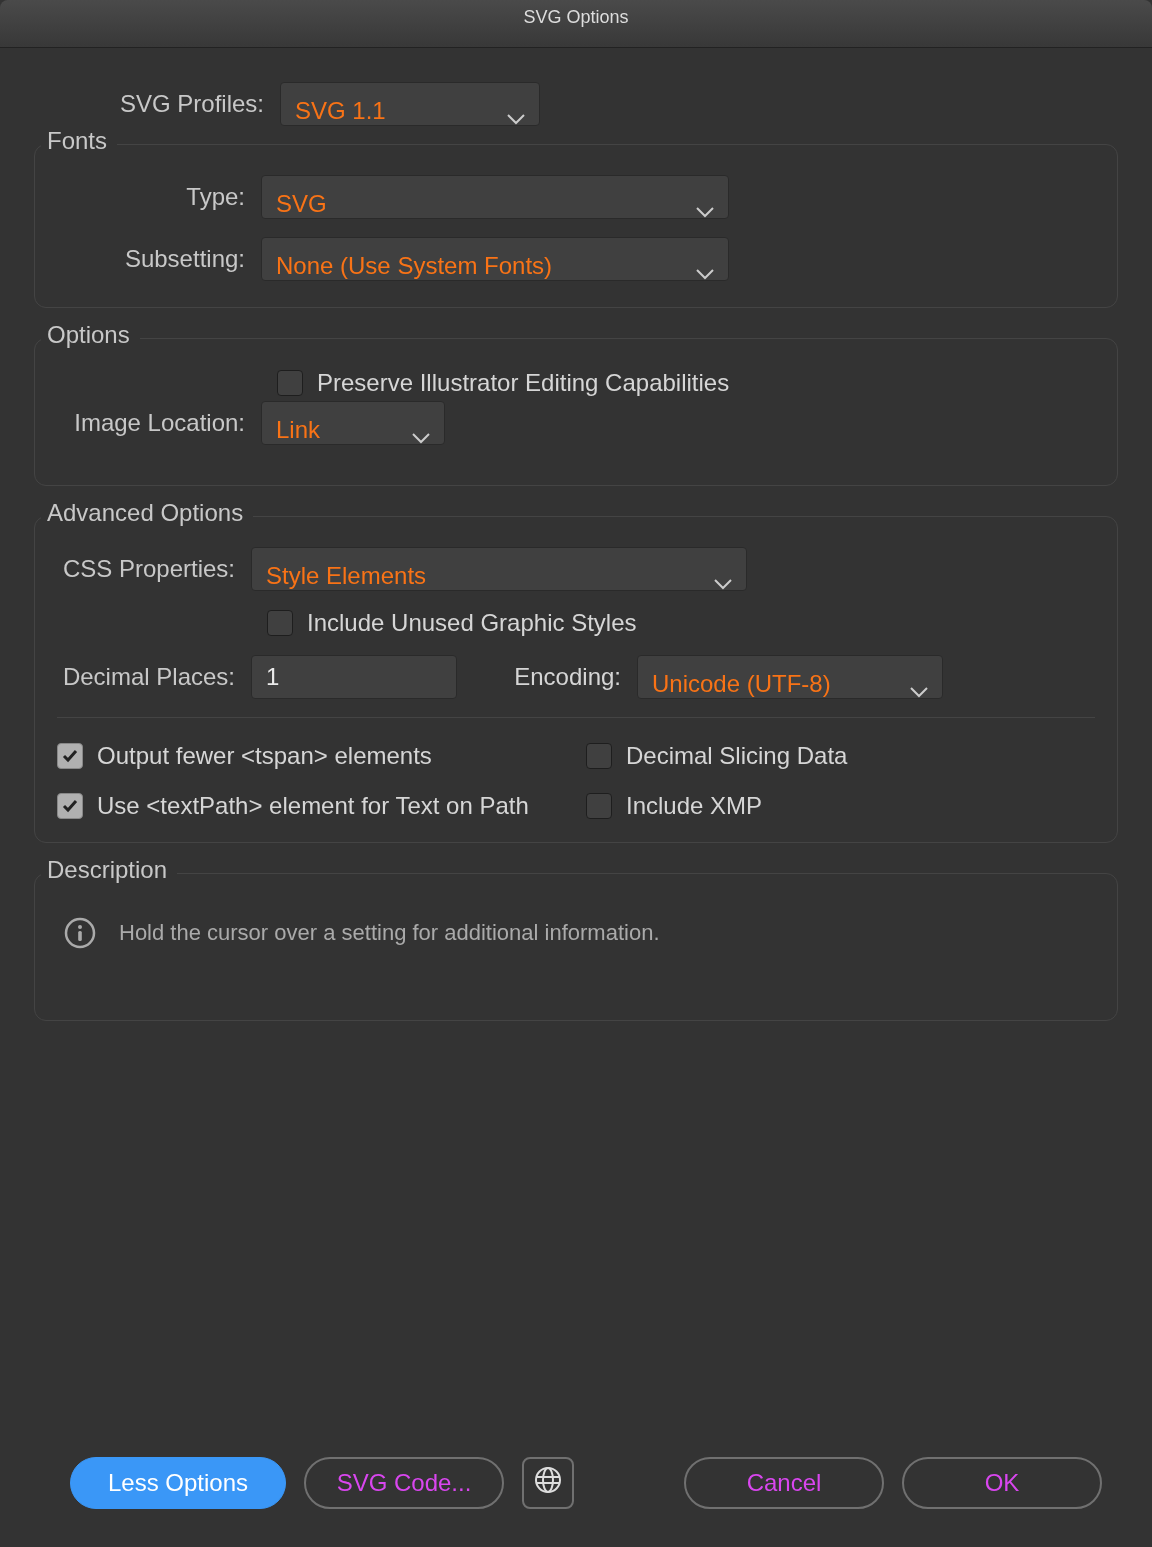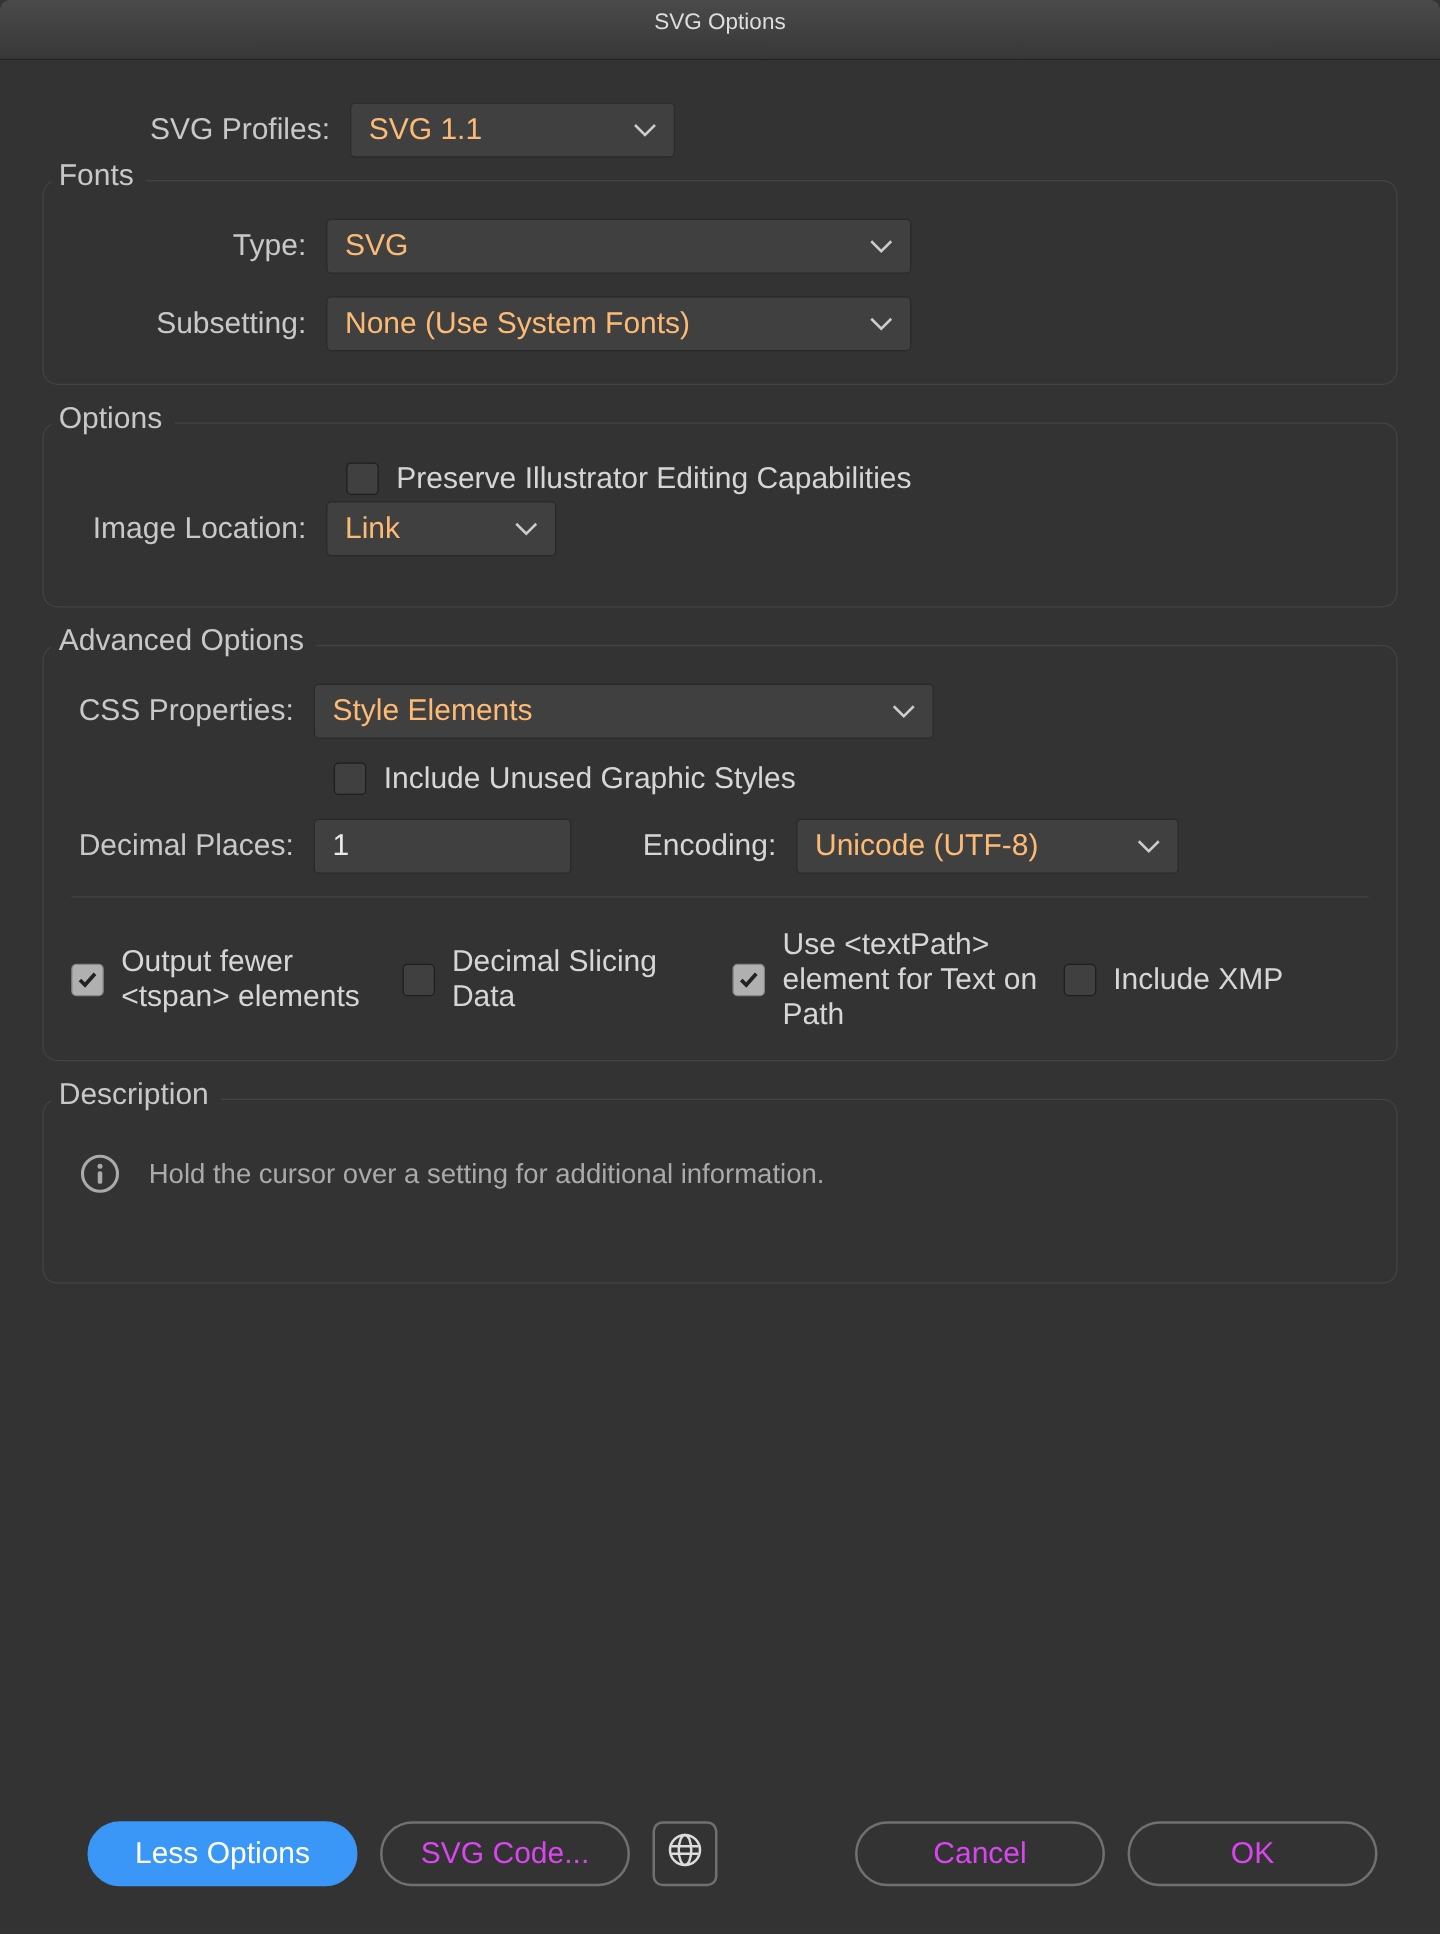--- a/index.html
+++ b/index.html
@@ -32,28 +32,28 @@
   }
   .label-col {
     width: 246px;
     text-align: right;
     color: #c8c8c8;
     padding-right: 16px;
     white-space: nowrap;
   }
   .select {
     display: flex;
-    align-items: center;
+    align-items: flex-end;
     justify-content: space-between;
     height: 44px;
     background: #404040;
     border: 1px solid #2a2a2a;
     border-radius: 4px;
     padding: 0 14px;
-    color: #fdba74;
+    color: #f97316;
     cursor: default;
   }
   .select .chev { margin-left: 18px; }
   .chev svg { display:block; }
   fieldset.group {
     border: 1px solid #444;
     border-radius: 12px;
     margin: 0 0 30px 0;
     padding: 30px 22px 22px 22px;
     position: relative;
@@ -98,21 +98,21 @@
     display:flex;
     align-items:center;
   }
   .divider {
     border: none;
     border-top: 1px solid #444;
     margin: 12px 0 24px 0;
   }
   .adv-checks {
     display: grid;
-    grid-template-columns: 1fr 1fr 1fr 1fr;
+    grid-template-columns: 1fr 1fr;
     row-gap: 22px;
     column-gap: 20px;
     margin-top: 6px;
   }
   .desc-text {
     color: #aaaaaa;
     font-size: 22px;
     display:flex;
     align-items:center;
     gap: 22px;

